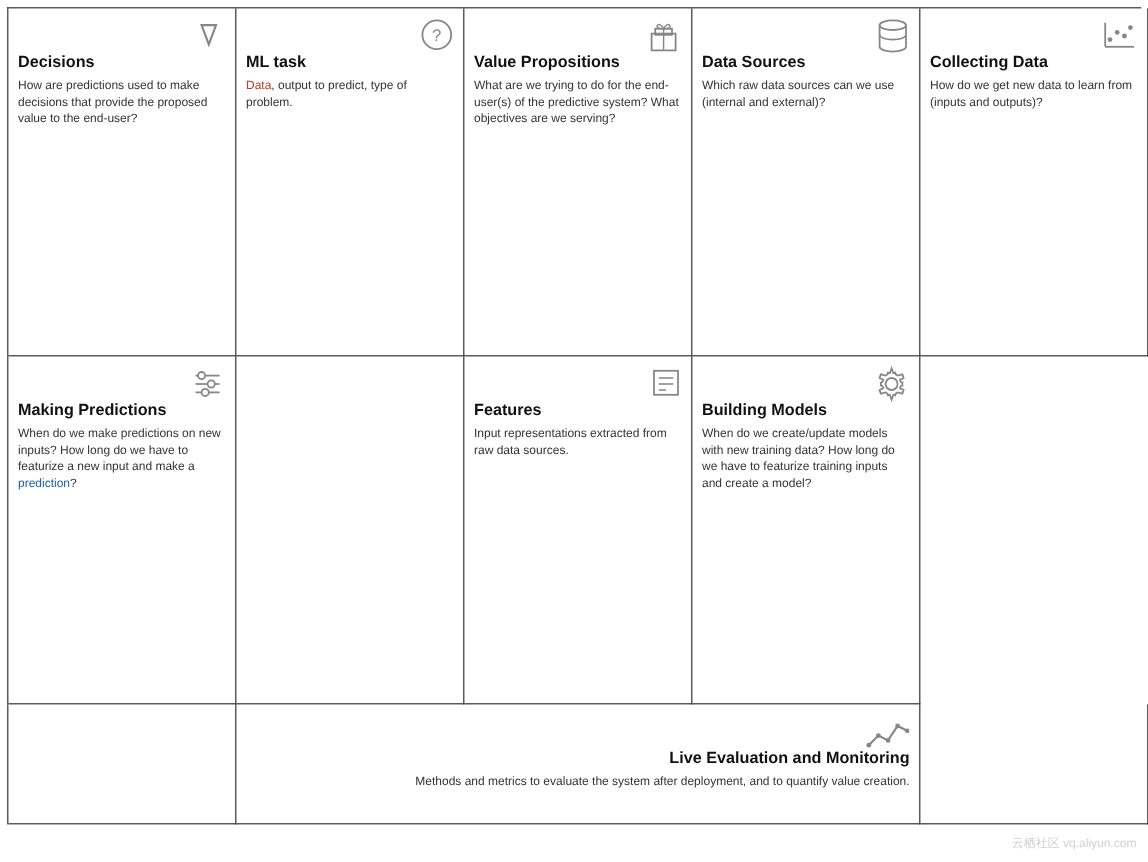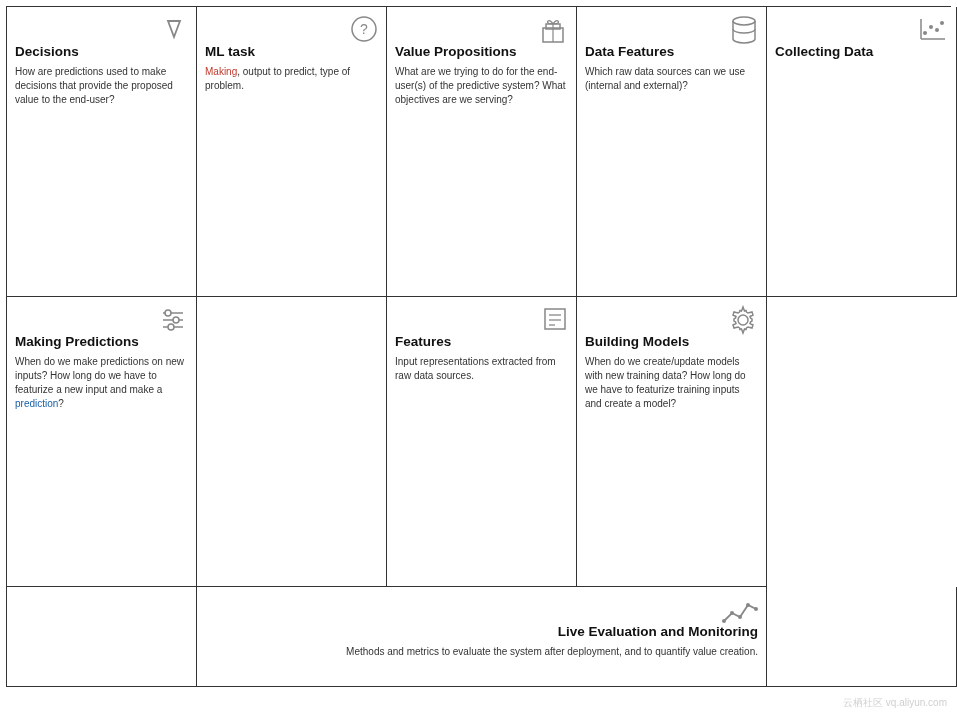--- a/index.html
+++ b/index.html
@@ -85,21 +85,21 @@
 
     <div class="cell">
       <div class="cell-icon">
         <svg width="28" height="28" viewBox="0 0 28 28">
           <circle cx="14" cy="14" r="12" fill="none" stroke="#555" stroke-width="1.5"></circle>
           <text x="14" y="19" text-anchor="middle" font-size="14" fill="#555" font-family="Arial">?</text>
         </svg>
       </div>
       <div class="cell-title">ML task</div>
       <div class="cell-desc">
-        <span class="highlight-red">Making</span>, output to predict, type of problem.
+        <span class="highlight-red">Data</span>, output to predict, type of problem.
       </div>
     </div>
 
     <div class="cell">
       <div class="cell-icon">
         <svg width="30" height="30" viewBox="0 0 30 30">
           <rect x="5" y="13" width="20" height="14" fill="none" stroke="#555" stroke-width="1.5"></rect>
           <rect x="8" y="9" width="14" height="5" fill="none" stroke="#555" stroke-width="1.5"></rect>
           <line x1="15" y1="9" x2="15" y2="27" stroke="#555" stroke-width="1.2"></line>
           <path d="M15,9 C15,9 12,4 10,6 C8,8 12,9 15,9" fill="none" stroke="#555" stroke-width="1.2"></path>
@@ -111,36 +111,37 @@
     </div>
 
     <div class="cell">
       <div class="cell-icon">
         <svg width="28" height="30" viewBox="0 0 28 30">
           <ellipse cx="14" cy="6" rx="11" ry="4" fill="none" stroke="#555" stroke-width="1.5"></ellipse>
           <path d="M3,6 L3,24 C3,26.2 8,28 14,28 C20,28 25,26.2 25,24 L25,6" fill="none" stroke="#555" stroke-width="1.5"></path>
           <path d="M3,14 C3,16.2 8,18 14,18 C20,18 25,16.2 25,14" fill="none" stroke="#555" stroke-width="1.3"></path>
         </svg>
       </div>
-      <div class="cell-title">Data Features</div>
+      <div class="cell-title">Data Sources</div>
       <div class="cell-desc">Which raw data sources can we use (internal and external)?</div>
     </div>
 
     <div class="cell">
       <div class="cell-icon">
         <svg width="30" height="28" viewBox="0 0 30 28">
           <line x1="3" y1="24" x2="27" y2="24" stroke="#555" stroke-width="1.5"></line>
           <line x1="3" y1="4" x2="3" y2="24" stroke="#555" stroke-width="1.5"></line>
           <circle cx="7" cy="18" r="2" fill="#555"></circle>
           <circle cx="13" cy="12" r="2" fill="#555"></circle>
           <circle cx="19" cy="15" r="2" fill="#555"></circle>
           <circle cx="24" cy="8" r="2" fill="#555"></circle>
         </svg>
       </div>
       <div class="cell-title">Collecting Data</div>
+      <div class="cell-desc">How do we get new data to learn from (inputs and outputs)?</div>
     </div>
   </div>
 
   <div style="display:grid; grid-template-columns: 190px 190px 190px 190px 190px; border-left: 1.5px solid #333;">
 
     <div class="cell">
       <div class="cell-icon">
         <svg width="30" height="28" viewBox="0 0 30 28">
           <line x1="5" y1="8" x2="25" y2="8" stroke="#555" stroke-width="1.5"></line>
           <line x1="5" y1="15" x2="25" y2="15" stroke="#555" stroke-width="1.5"></line>

